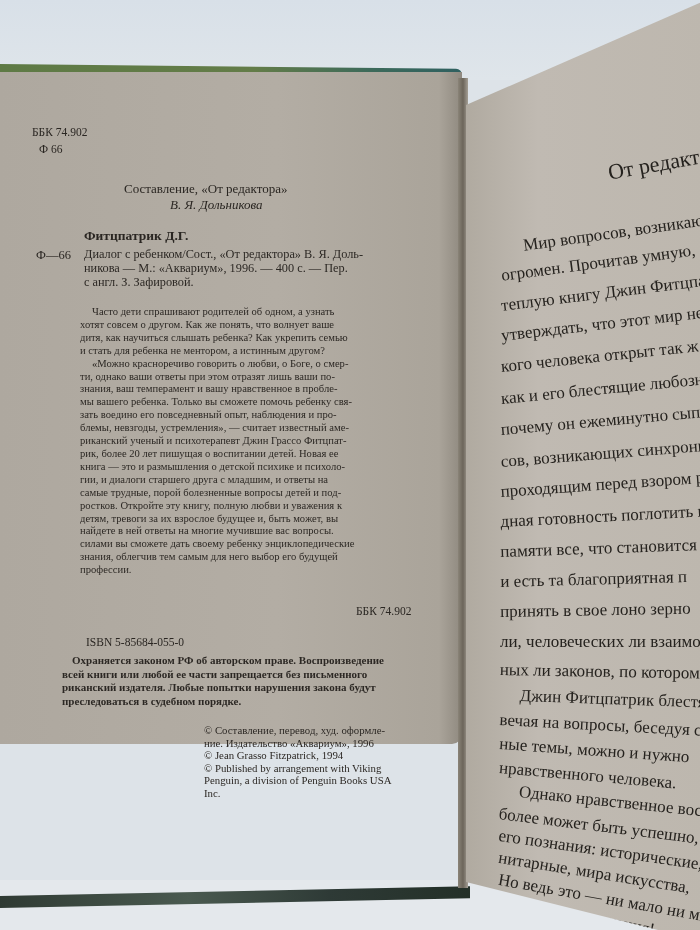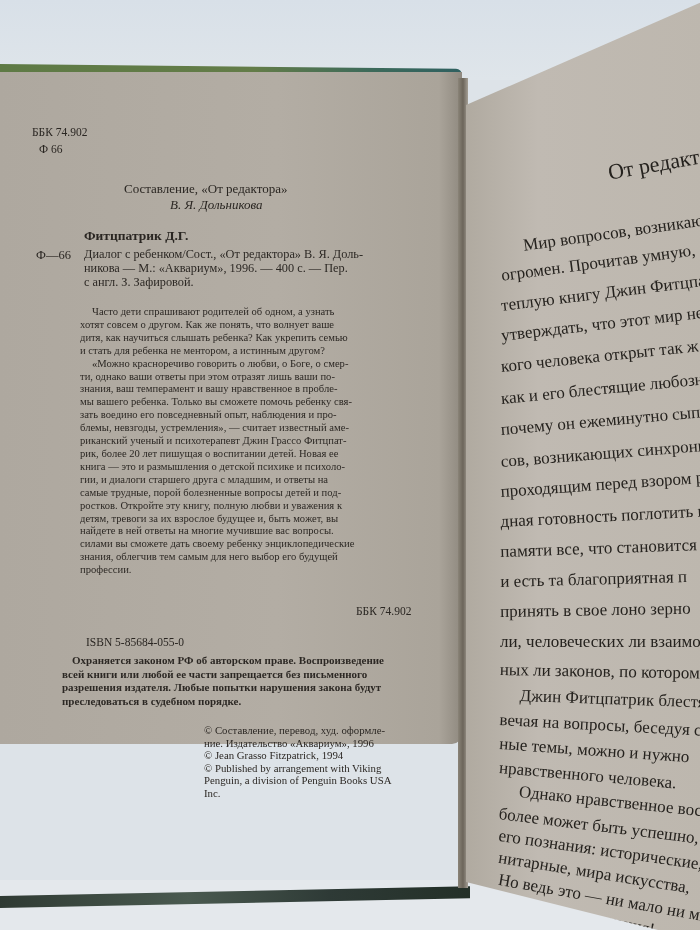--- a/index.html
+++ b/index.html
@@ -89,21 +89,21 @@
     <div>знания, облегчив тем самым для него выбор его будущей</div>
     <div>профессии.</div>
   </div>
 
   <div class="t sm" style="left:86px;top:535px;margin-top:30px;">ISBN 5-85684-055-0</div>
   <div class="t sm" style="left:356px;top:534px;">ББК 74.902</div>
 
   <div class="para bold" style="left:62px;top:582px;font-size:11px;line-height:13.6px;">
     <div style="padding-left:10px">Охраняется законом РФ об авторском праве. Воспроизведение</div>
     <div>всей книги или любой ее части запрещается без письменного</div>
-    <div>разрешения издателя. Любые попытки нарушения закона будут</div>
+    <div>риканский издателя. Любые попытки нарушения закона будут</div>
     <div>преследоваться в судебном порядке.</div>
   </div>
 
   <div class="para" style="left:204px;top:652px;font-size:10.8px;line-height:12.6px;">
     <div>© Составление, перевод, худ. оформле-</div>
     <div>ние. Издательство «Аквариум», 1996</div>
     <div>© Jean Grasso Fitzpatrick, 1994</div>
     <div>© Published by arrangement with Viking</div>
     <div>Penguin, a division of Penguin Books USA</div>
     <div>Inc.</div>

